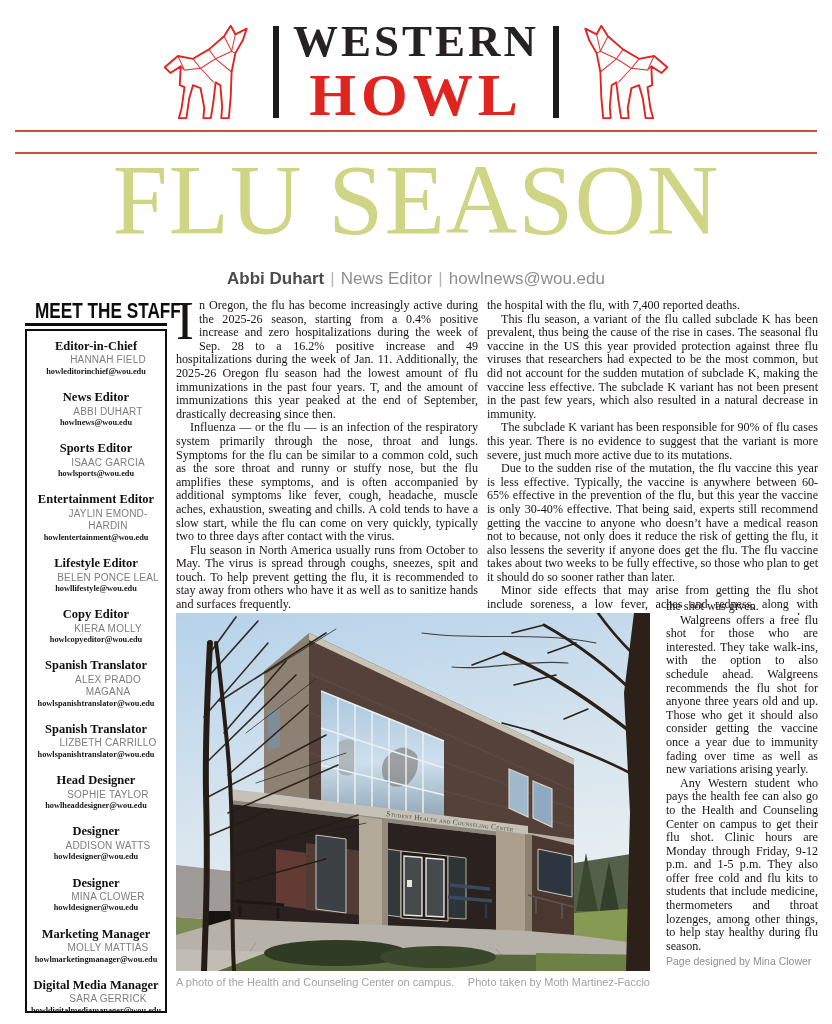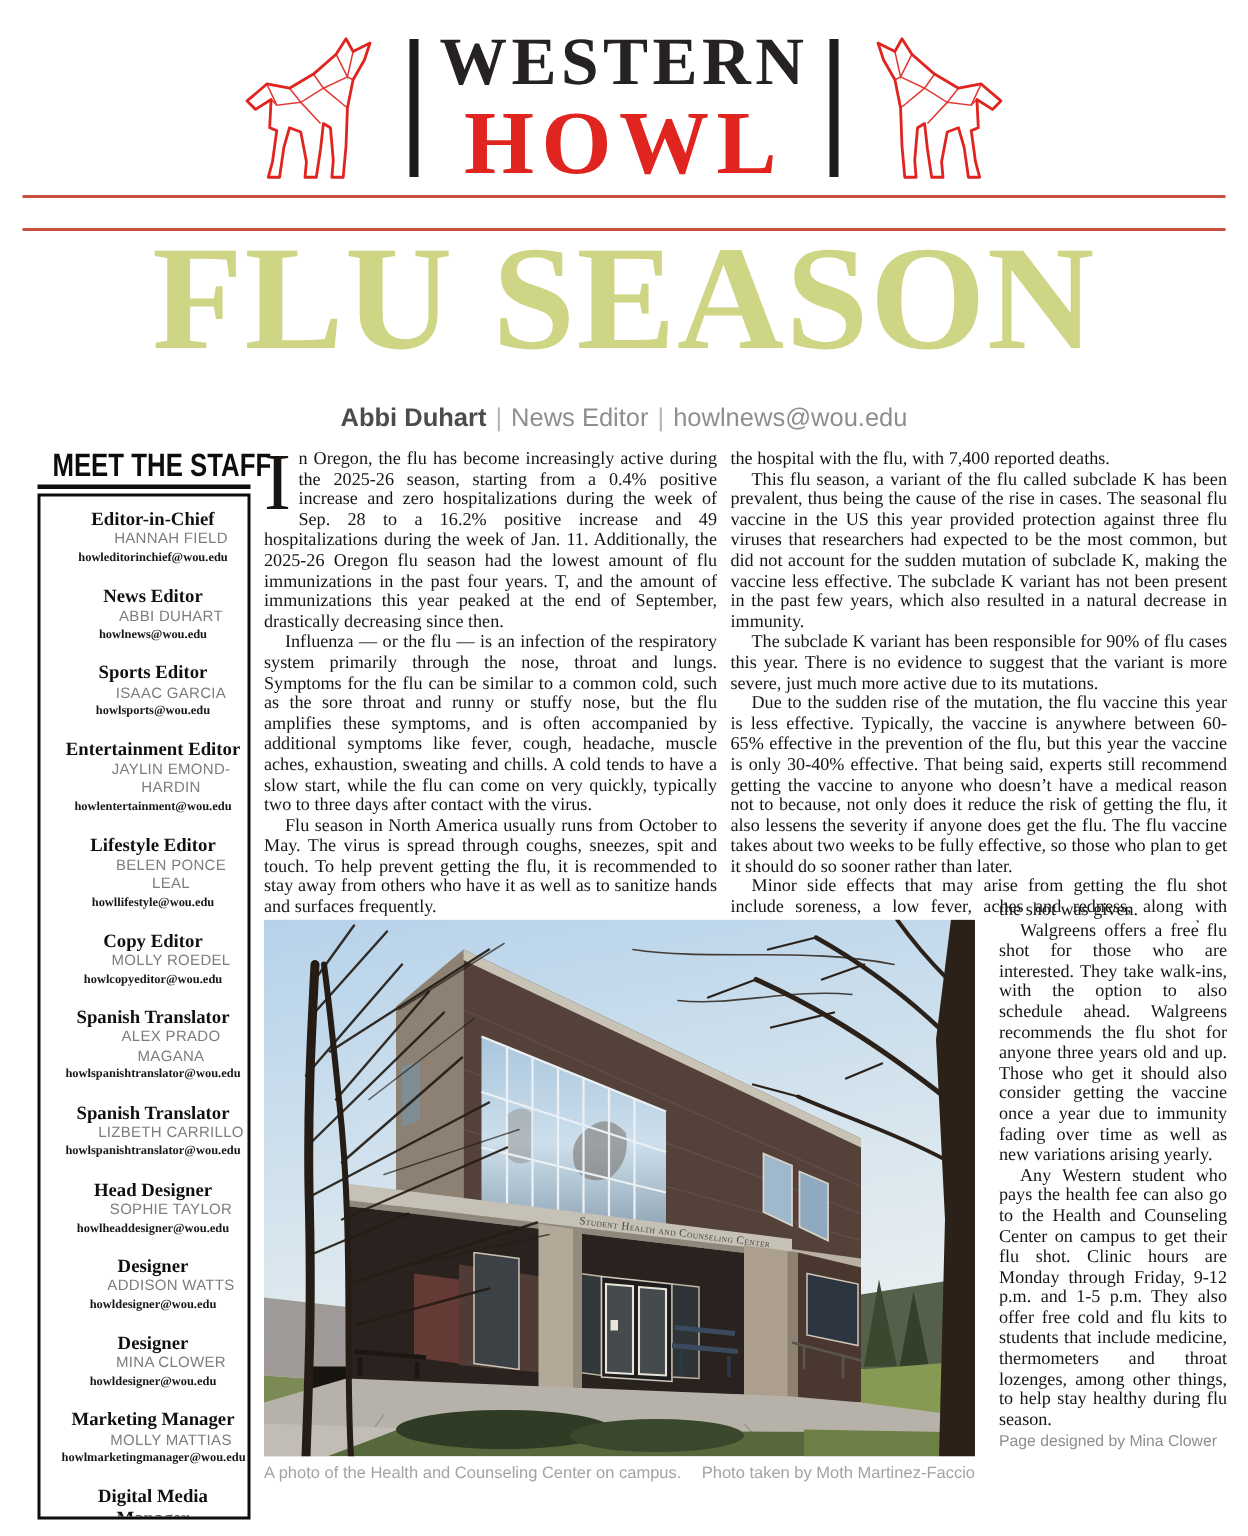--- a/index.html
+++ b/index.html
@@ -23,36 +23,36 @@
   .rule-bottom{top:152px;}
   .dateline{position:absolute;top:132px;left:15px;right:15px;height:20px;
             display:flex;align-items:center;font-variant:small-caps;
             font-size:15px;color:#1d1d1d;}
   .dateline .dl-left{flex:1;text-align:left;}
   .dateline .dl-center{flex:1;text-align:center;font-size:17px;}
   .dateline .dl-right{flex:1;text-align:right;}
 
   
   .headline{position:absolute;top:150px;left:0;width:832px;text-align:center;
-            font-family:"Liberation Serif",serif;font-weight:700;font-size:99px;
+            font-family:"Liberation Serif",serif;font-weight:400;font-size:99px;
             line-height:1;letter-spacing:1px;color:#ced584;white-space:nowrap;}
   .subheadline{position:absolute;top:240px;left:0;width:832px;text-align:center;
             font-weight:700;font-size:22.5px;letter-spacing:0.2px;color:#161616;}
   .byline{position:absolute;top:269px;left:0;width:832px;text-align:center;
             font-family:"Liberation Sans",sans-serif;font-size:17px;color:#8e8e8e;}
   .byline .author{font-weight:700;color:#4c4c4c;}
   .byline .sep{color:#b4b4b4;padding:0 6px;}
 
   
   .staff-panel{position:absolute;left:25px;top:299px;width:142px;}
   .staff-title{font-family:"Liberation Sans",sans-serif;font-weight:700;font-size:20px;
             color:#0d0d0d;text-align:center;transform:scale(0.86,1.08);transform-origin:center top;
             letter-spacing:0px;white-space:nowrap;}
   .staff-underline{height:3px;background:#0d0d0d;margin-top:1px;}
-  .staff-box{border:2px solid #0d0d0d;margin-top:3px;height:672px;padding:8px 2px 0 14px;
+  .staff-box{border:2px solid #0d0d0d;margin-top:3px;height:672px;padding:8px 2px 0 2px;
             text-align:center;overflow:hidden;}
   .staff-member{margin-bottom:12.5px;}
   .staff-role{font-weight:700;font-size:12.5px;color:#101010;line-height:1.15;}
   .staff-name{font-family:"Liberation Sans",sans-serif;font-size:10px;color:#7d7d7d;
             letter-spacing:0.2px;line-height:1.25;margin-top:1px;margin-left:24px;}
   .staff-email{font-weight:700;font-size:8.3px;color:#171717;line-height:1.3;}
 
   
   .bodycol{position:absolute;top:299px;font-size:12.1px;line-height:13.6px;
            text-align:justify;color:#171412;overflow:hidden;}
@@ -145,21 +145,21 @@
         </div>
 
         <div class="staff-member">
           <div class="staff-role">Lifestyle Editor</div>
           <div class="staff-name">BELEN PONCE LEAL</div>
           <div class="staff-email">howllifestyle@wou.edu</div>
         </div>
 
         <div class="staff-member">
           <div class="staff-role">Copy Editor</div>
-          <div class="staff-name">MOLLY ROEDEL</div>
+          <div class="staff-name">KIERA MOLLY</div>
           <div class="staff-email">howlcopyeditor@wou.edu</div>
         </div>
 
         <div class="staff-member">
           <div class="staff-role">Spanish Translator</div>
           <div class="staff-name">ALEX PRADO MAGANA</div>
           <div class="staff-email">howlspanishtranslator@wou.edu</div>
         </div>
 
         <div class="staff-member">

